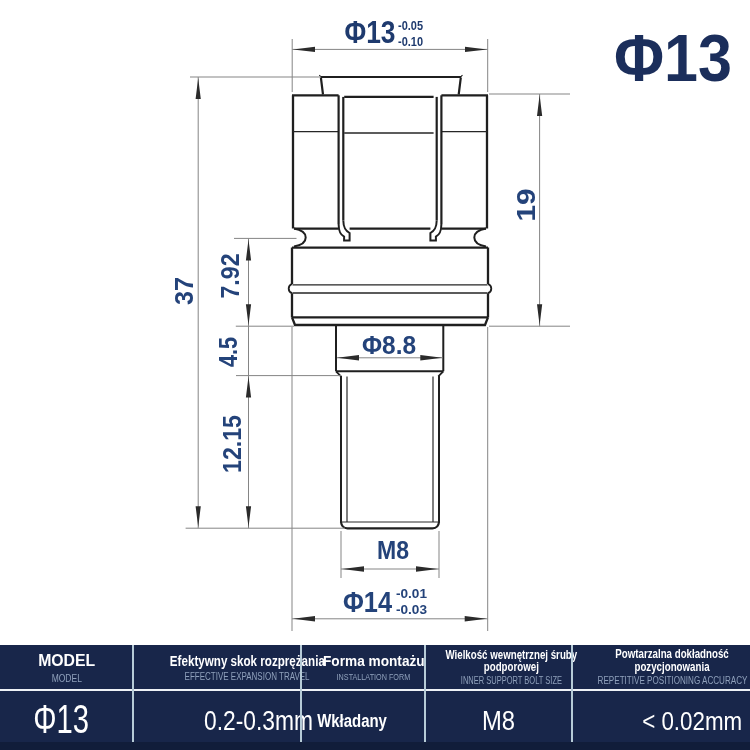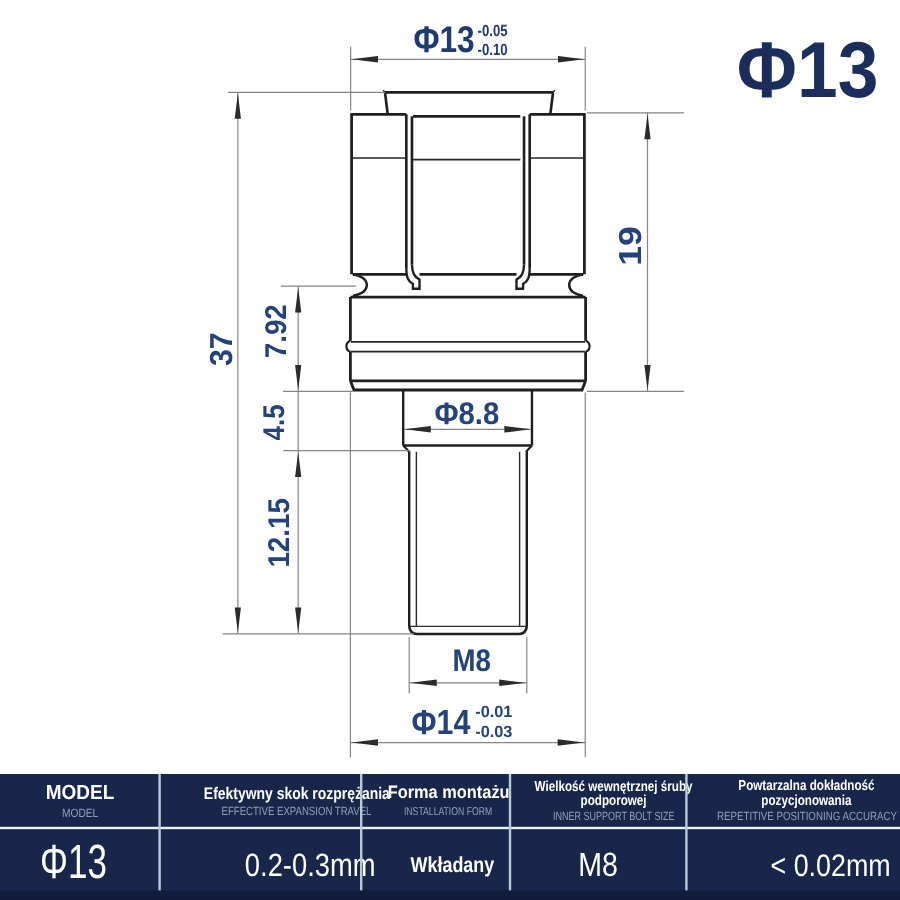--- a/index.html
+++ b/index.html
@@ -177,21 +177,21 @@
   <div class="drow">
 
     <div class="cell" style="left:0;width:133px;">
         <div style="font-size:40px;transform:scaleX(0.73);margin-right:10px;margin-bottom:3px;">Φ13</div>
       </div>
 
     <div class="cell" style="left:133px;width:168px;padding-left:44px;">
         <div style="font-size:27px;transform:scaleX(0.845);margin-right:4px;">0.2-0.3mm</div>
       </div>
 
-    <div class="cell" style="left:301px;width:102px;margin-left:25px;">
+    <div class="cell" style="left:301px;width:102px;">
         <div style="font-size:18px;font-weight:bold;transform:scaleX(0.83);">Wkładany</div>
       </div>
 
     <div class="cell" style="left:424px;width:148px;">
         <div style="font-size:28px;transform:scaleX(0.85);">M8</div>
       </div>
 
     <div class="cell" style="left:572px;width:178px;align-items:flex-end;">
         <div style="font-size:26px;transform:scaleX(0.86);">&lt; 0.02mm</div>
       </div>

